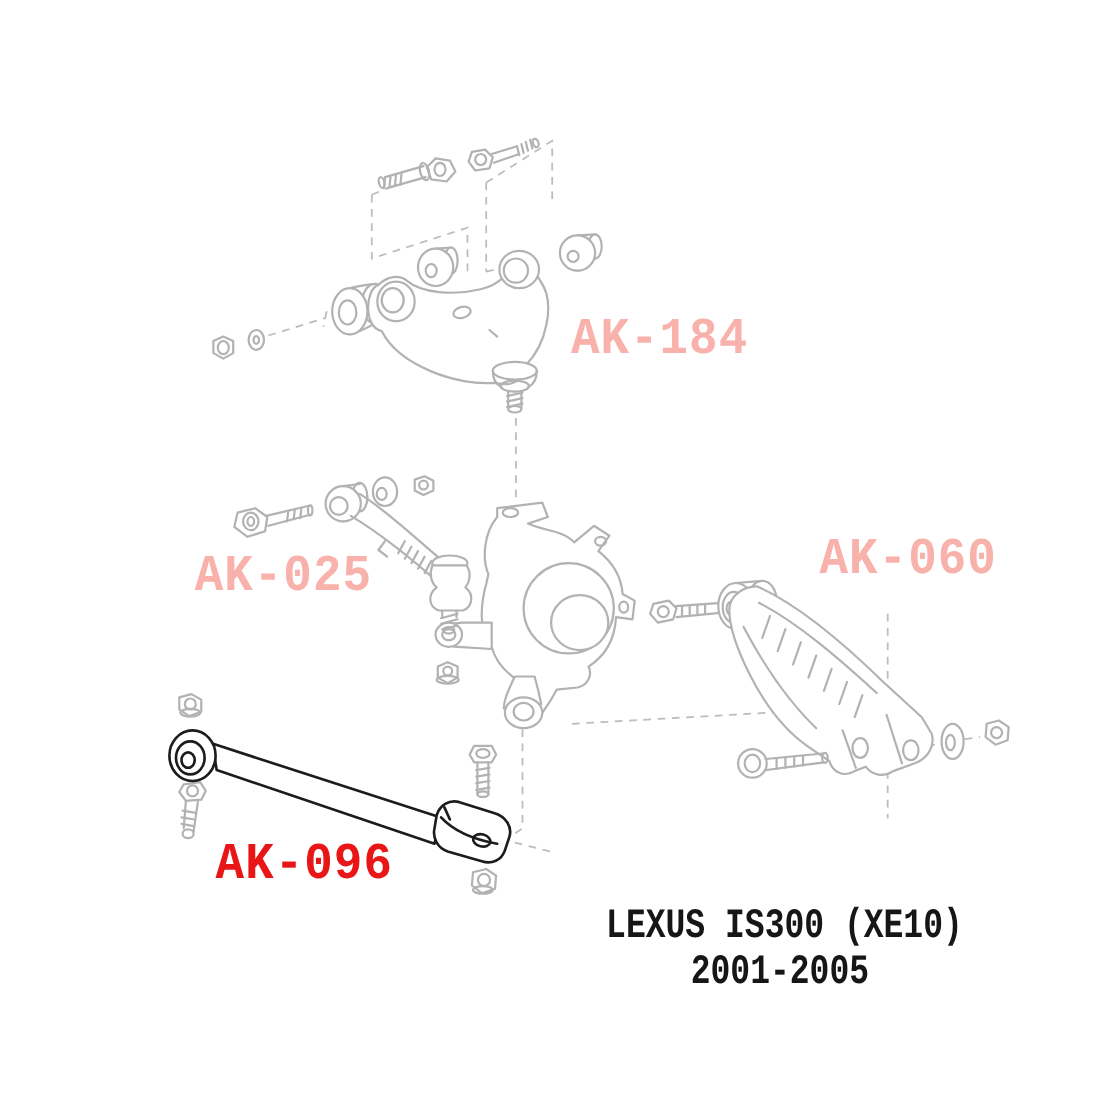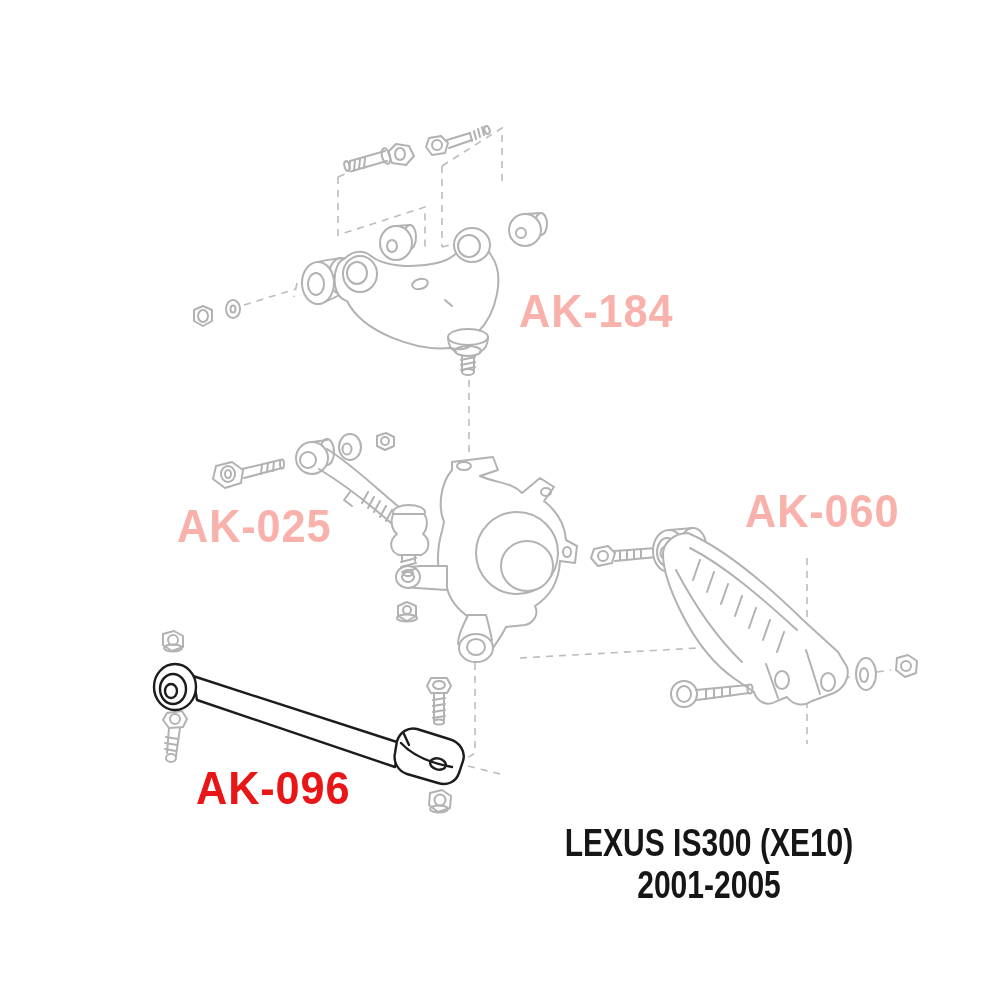--- a/index.html
+++ b/index.html
@@ -1,18 +1,18 @@
 <!DOCTYPE html>
 <html><head>
 <meta charset="utf-8">
 <style>
   html,body{margin:0;padding:0;background:#fff;}
   .stage{
     position:relative;width:1000px;height:1000px;background:#ffffff;
-    font-family:Liberation Sans, sans-serif;overflow:hidden;
+    font-family:Liberation Mono, monospace;overflow:hidden;
   }
   .artwork{position:absolute;left:0;top:0;}
   .part-label{
     position:absolute;font-size:47px;font-weight:700;letter-spacing:1px;
     white-space:nowrap;transform:scaleX(0.92);transform-origin:left top;
   }
   .part-label--muted{color:#f9b1ab;}
   .part-label--highlight{color:#e81616;}
   .label-ak184{left:519px;top:283px;}
   .label-ak025{left:177px;top:498px;}

